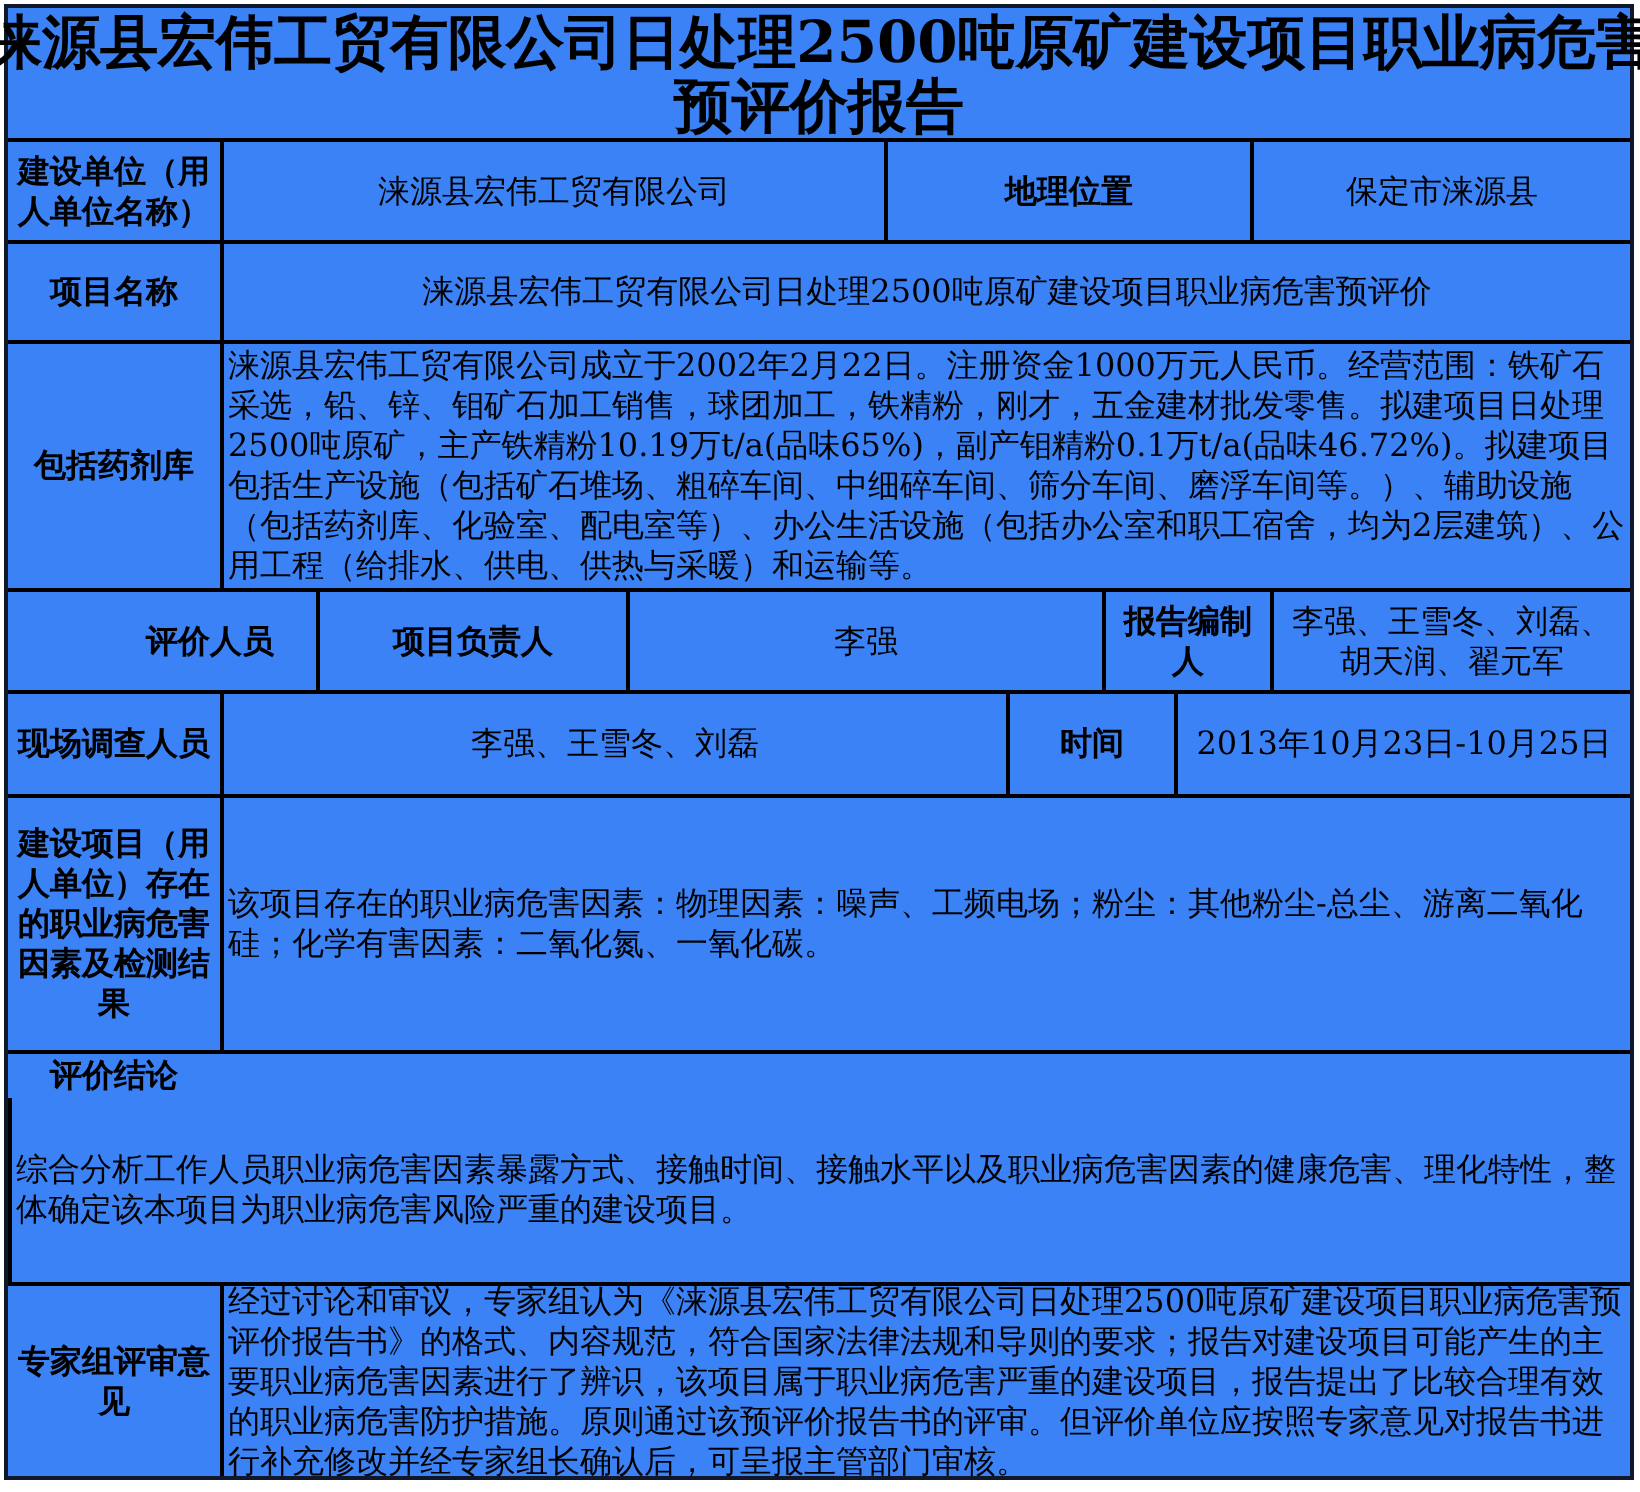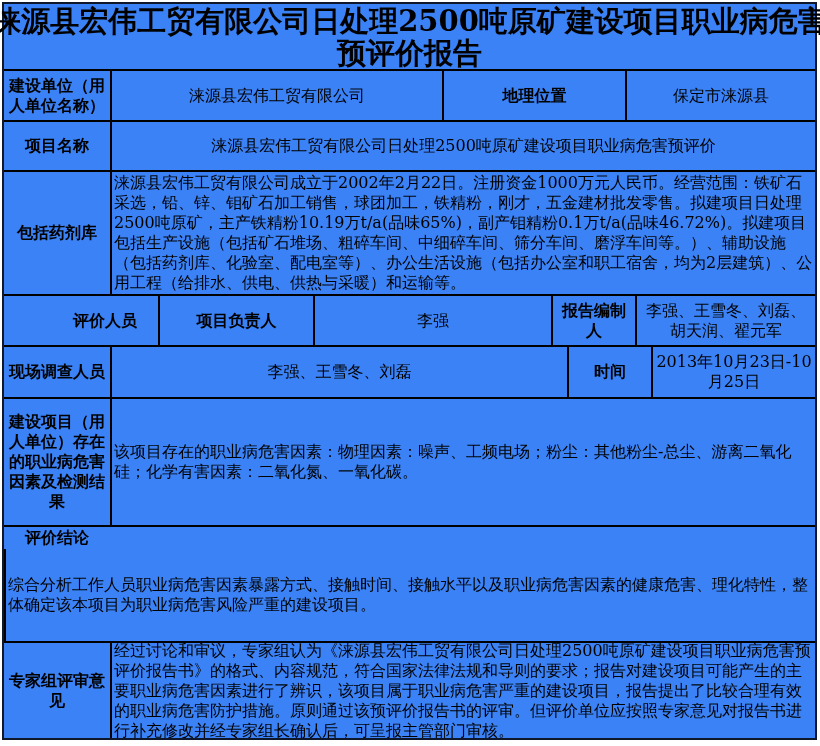--- a/index.html
+++ b/index.html
@@ -48,21 +48,21 @@
   .cell > span { width: 100%; display: block; }
   .label { font-weight: bold; }
   .ltext { text-align: left; padding: 1px 2px; }
   
   .w-lab  { width: 106px; flex: none; }
   .w-r1b  { width: 332px; flex: none; }
   .w-r1c  { width: 183px; flex: none; }
   .w-r4b  { width: 155px; flex: none; }
   .w-r4c  { width: 238px; flex: none; }
   .w-small{ width: 84px;  flex: none; }
-  .w-r5b  { width: 457px; flex: none; }
+  .w-r5b  { width: 393px; flex: none; }
   .grow   { flex: 1 1 auto; }
   
   .h-r1 { height: 51px; }
   .h-r2 { height: 50px; }
   .h-r3 { height: 124px; }
   .h-r4 { height: 51px; padding-left: 48px; }
   .h-r5 { height: 52px; }
   .h-r6 { height: 128px; }
   .h-r7 { height: 116px; flex-direction: column; }
   .h-r8 { height: 97px; }

